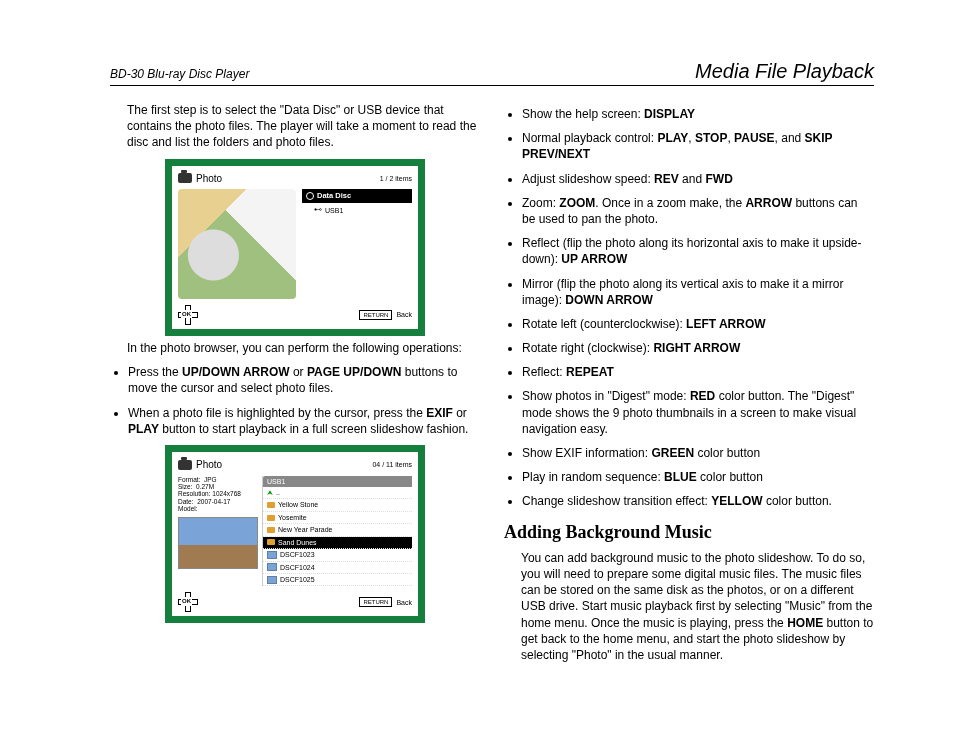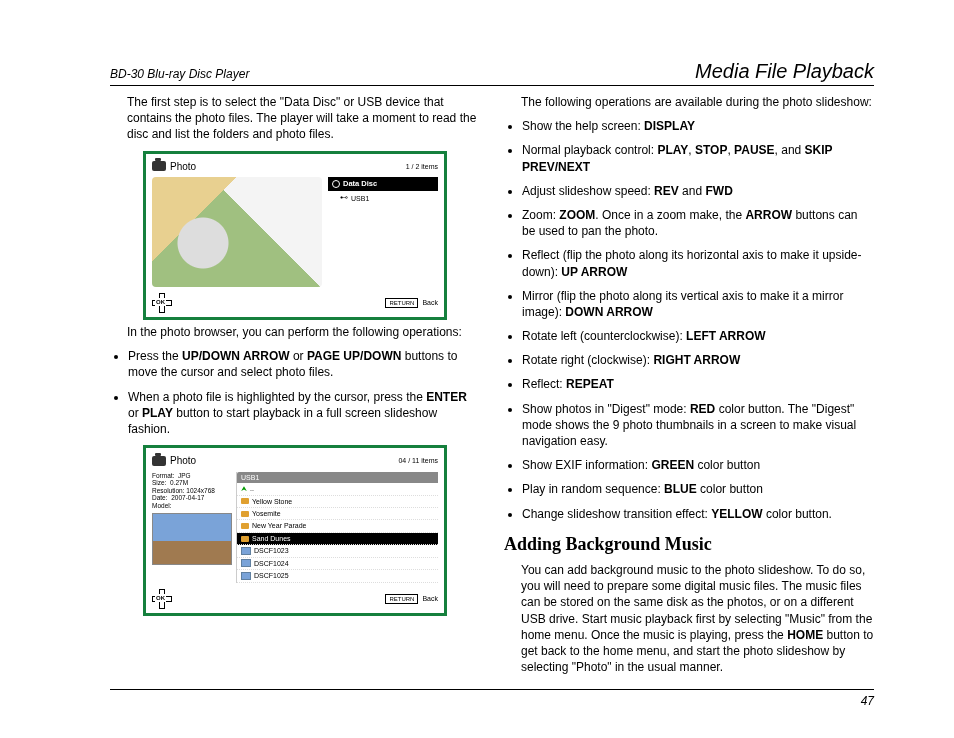--- a/index.html
+++ b/index.html
@@ -19,21 +19,21 @@
     width: 954px;
     height: 738px;
     position: relative;
   }
   .header-row {
     display: flex;
     justify-content: space-between;
     align-items: baseline;
     border-bottom: 1px solid #000;
     padding-bottom: 2px;
-    margin-bottom: 4px;
+    margin-bottom: 12px;
   }
   .header-left {
     font-style: italic;
     font-size: 12px;
   }
   .header-right {
     font-style: italic;
     font-size: 20px;
     font-family: "Optima", "Candara", sans-serif;
   }
@@ -58,23 +58,23 @@
   }
   .b { font-weight: bold; }
   h2.section {
     font-family: "Rockwell", "Georgia", serif;
     font-weight: bold;
     font-size: 18px;
     margin: 10px 0 6px 0;
   }
   
   .panel {
-    border: 3px solid #15803d;
+    border: 7px solid #15803d;
     margin: 8px auto 0 auto;
-    width: 304px;
+    width: 260px;
     font-family: Arial, sans-serif;
     font-size: 7.5px;
     background: #fff;
     position: relative;
     box-sizing: border-box;
     padding: 6px 6px 4px 6px;
   }
   .panel-title-row {
     display: flex;
     align-items: center;
@@ -186,21 +186,21 @@
           <span>Back</span>
         </div>
       </div>
 
       <p>In the photo browser, you can perform the following operations:</p>
       <ul class="bullets">
         <li>
           <span>Press the </span><span class="b">UP/DOWN ARROW</span><span> or </span><span class="b">PAGE UP/DOWN</span><span> buttons to move the cursor and select photo files.</span>
         </li>
         <li>
-          <span>When a photo file is highlighted by the cursor, press the </span><span class="b">ENTER</span><span> or </span><span class="b">PLAY</span><span> button to start playback in a full screen slideshow fashion.</span>
+          <span>When a photo file is highlighted by the cursor, press the </span><span class="b">EXIF</span><span> or </span><span class="b">PLAY</span><span> button to start playback in a full screen slideshow fashion.</span>
         </li>
       </ul>
 
       <div class="panel">
         <div class="panel-title-row">
           <span class="cam-icon"></span>
           <span>Photo</span>
           <span class="panel-count">04 / 11 items</span>
         </div>
         <div class="panel-body2">
@@ -252,21 +252,20 @@
           <div class="dpad">
               <span class="ok">OK</span>
             </div>
           <span class="ret-label">RETURN</span>
           <span>Back</span>
         </div>
       </div>
     </div>
 
     <div class="col">
-      <p>The following operations are available during the photo slideshow:</p>
       <ul class="bullets">
         <li><span>Show the help screen: </span><span class="b">DISPLAY</span></li>
         <li><span>Normal playback control: </span><span class="b">PLAY</span><span>, </span><span class="b">STOP</span><span>, </span><span class="b">PAUSE</span><span>, and </span><span class="b">SKIP PREV/NEXT</span></li>
         <li><span>Adjust slideshow speed: </span><span class="b">REV</span><span> and </span><span class="b">FWD</span></li>
         <li><span>Zoom: </span><span class="b">ZOOM</span><span>. Once in a zoom make, the </span><span class="b">ARROW</span><span> buttons can be used to pan the photo.</span></li>
         <li><span>Reflect (flip the photo along its horizontal axis to make it upside-down): </span><span class="b">UP ARROW</span></li>
         <li><span>Mirror (flip the photo along its vertical axis to make it a mirror image): </span><span class="b">DOWN ARROW</span></li>
         <li><span>Rotate left (counterclockwise): </span><span class="b">LEFT ARROW</span></li>
         <li><span>Rotate right (clockwise): </span><span class="b">RIGHT ARROW</span></li>
         <li><span>Reflect: </span><span class="b">REPEAT</span></li>
@@ -276,16 +275,13 @@
         <li><span>Change slideshow transition effect: </span><span class="b">YELLOW</span><span> color button.</span></li>
       </ul>
 
       <h2 class="section">Adding Background Music</h2>
       <p>
         <span>You can add background music to the photo slideshow. To do so, you will need to prepare some digital music files. The music files can be stored on the same disk as the photos, or on a different USB drive. Start music playback first by selecting "Music" from the home menu. Once the music is playing, press the </span><span class="b">HOME</span><span> button to get back to the home menu, and start the photo slideshow by selecting "Photo" in the usual manner.</span>
       </p>
     </div>
   </div>
 
-  <div class="footer-rule">
-    <span>47</span>
-  </div>
 </div>
 
 </body></html>

